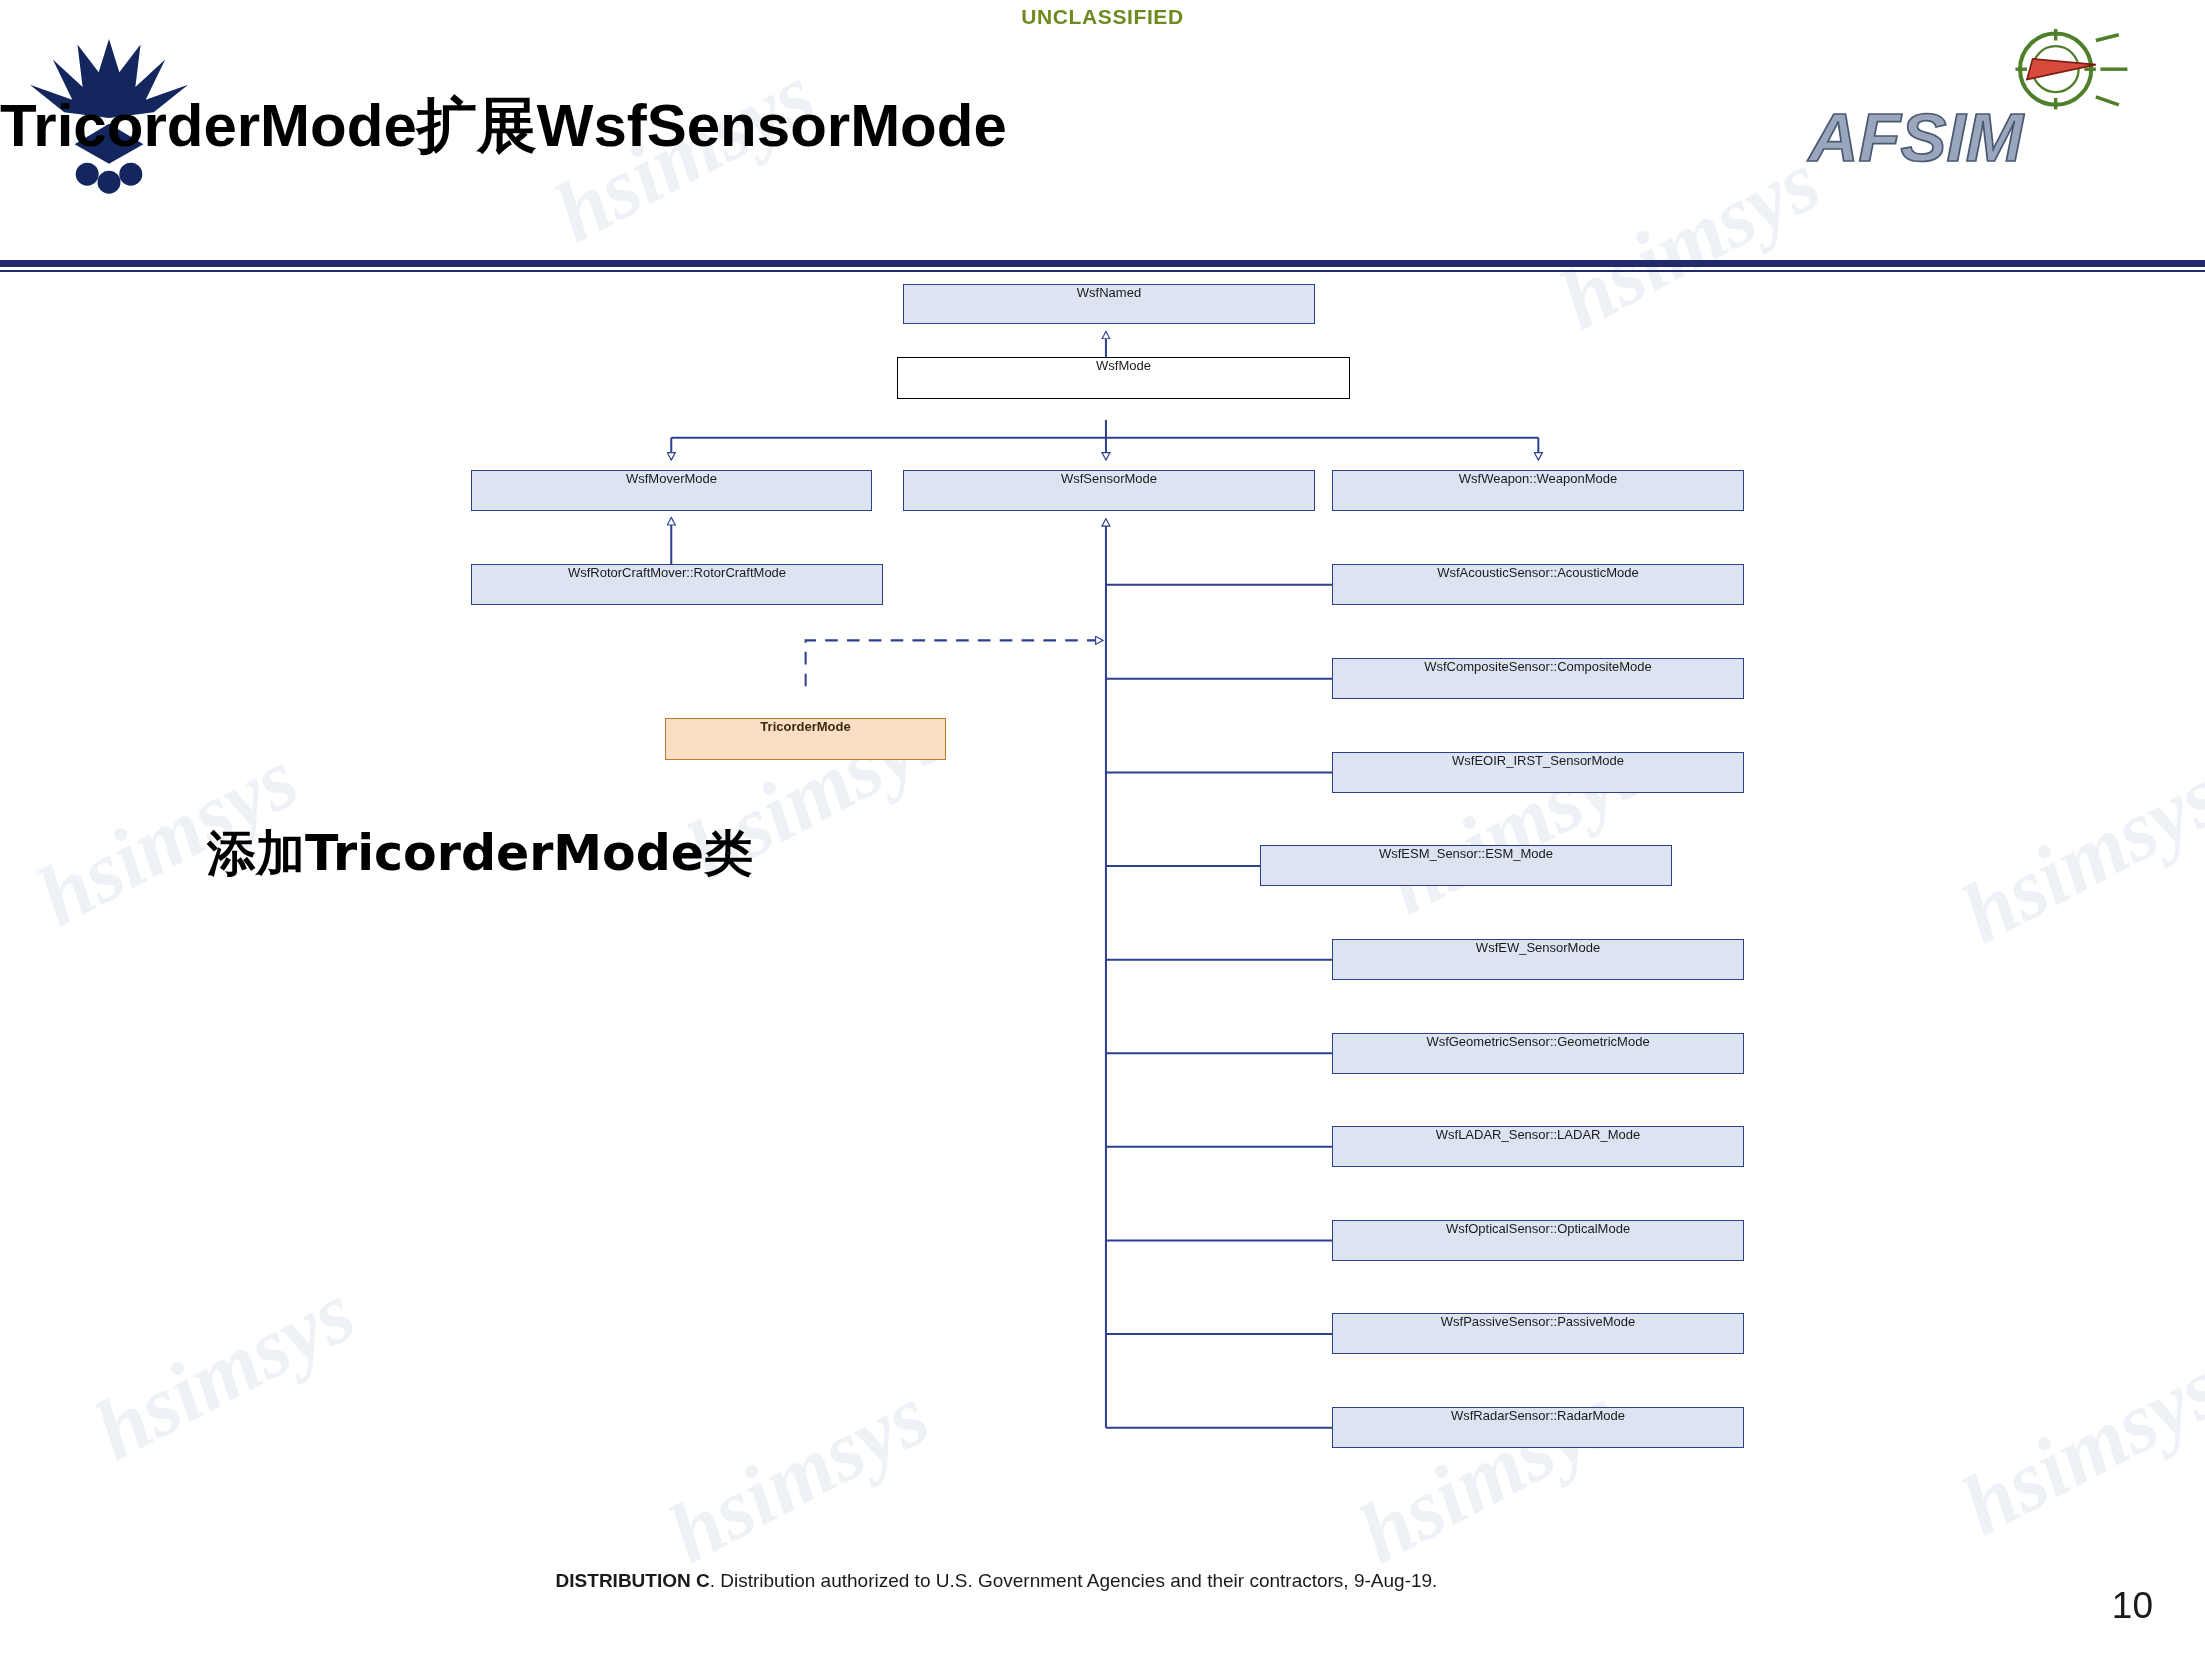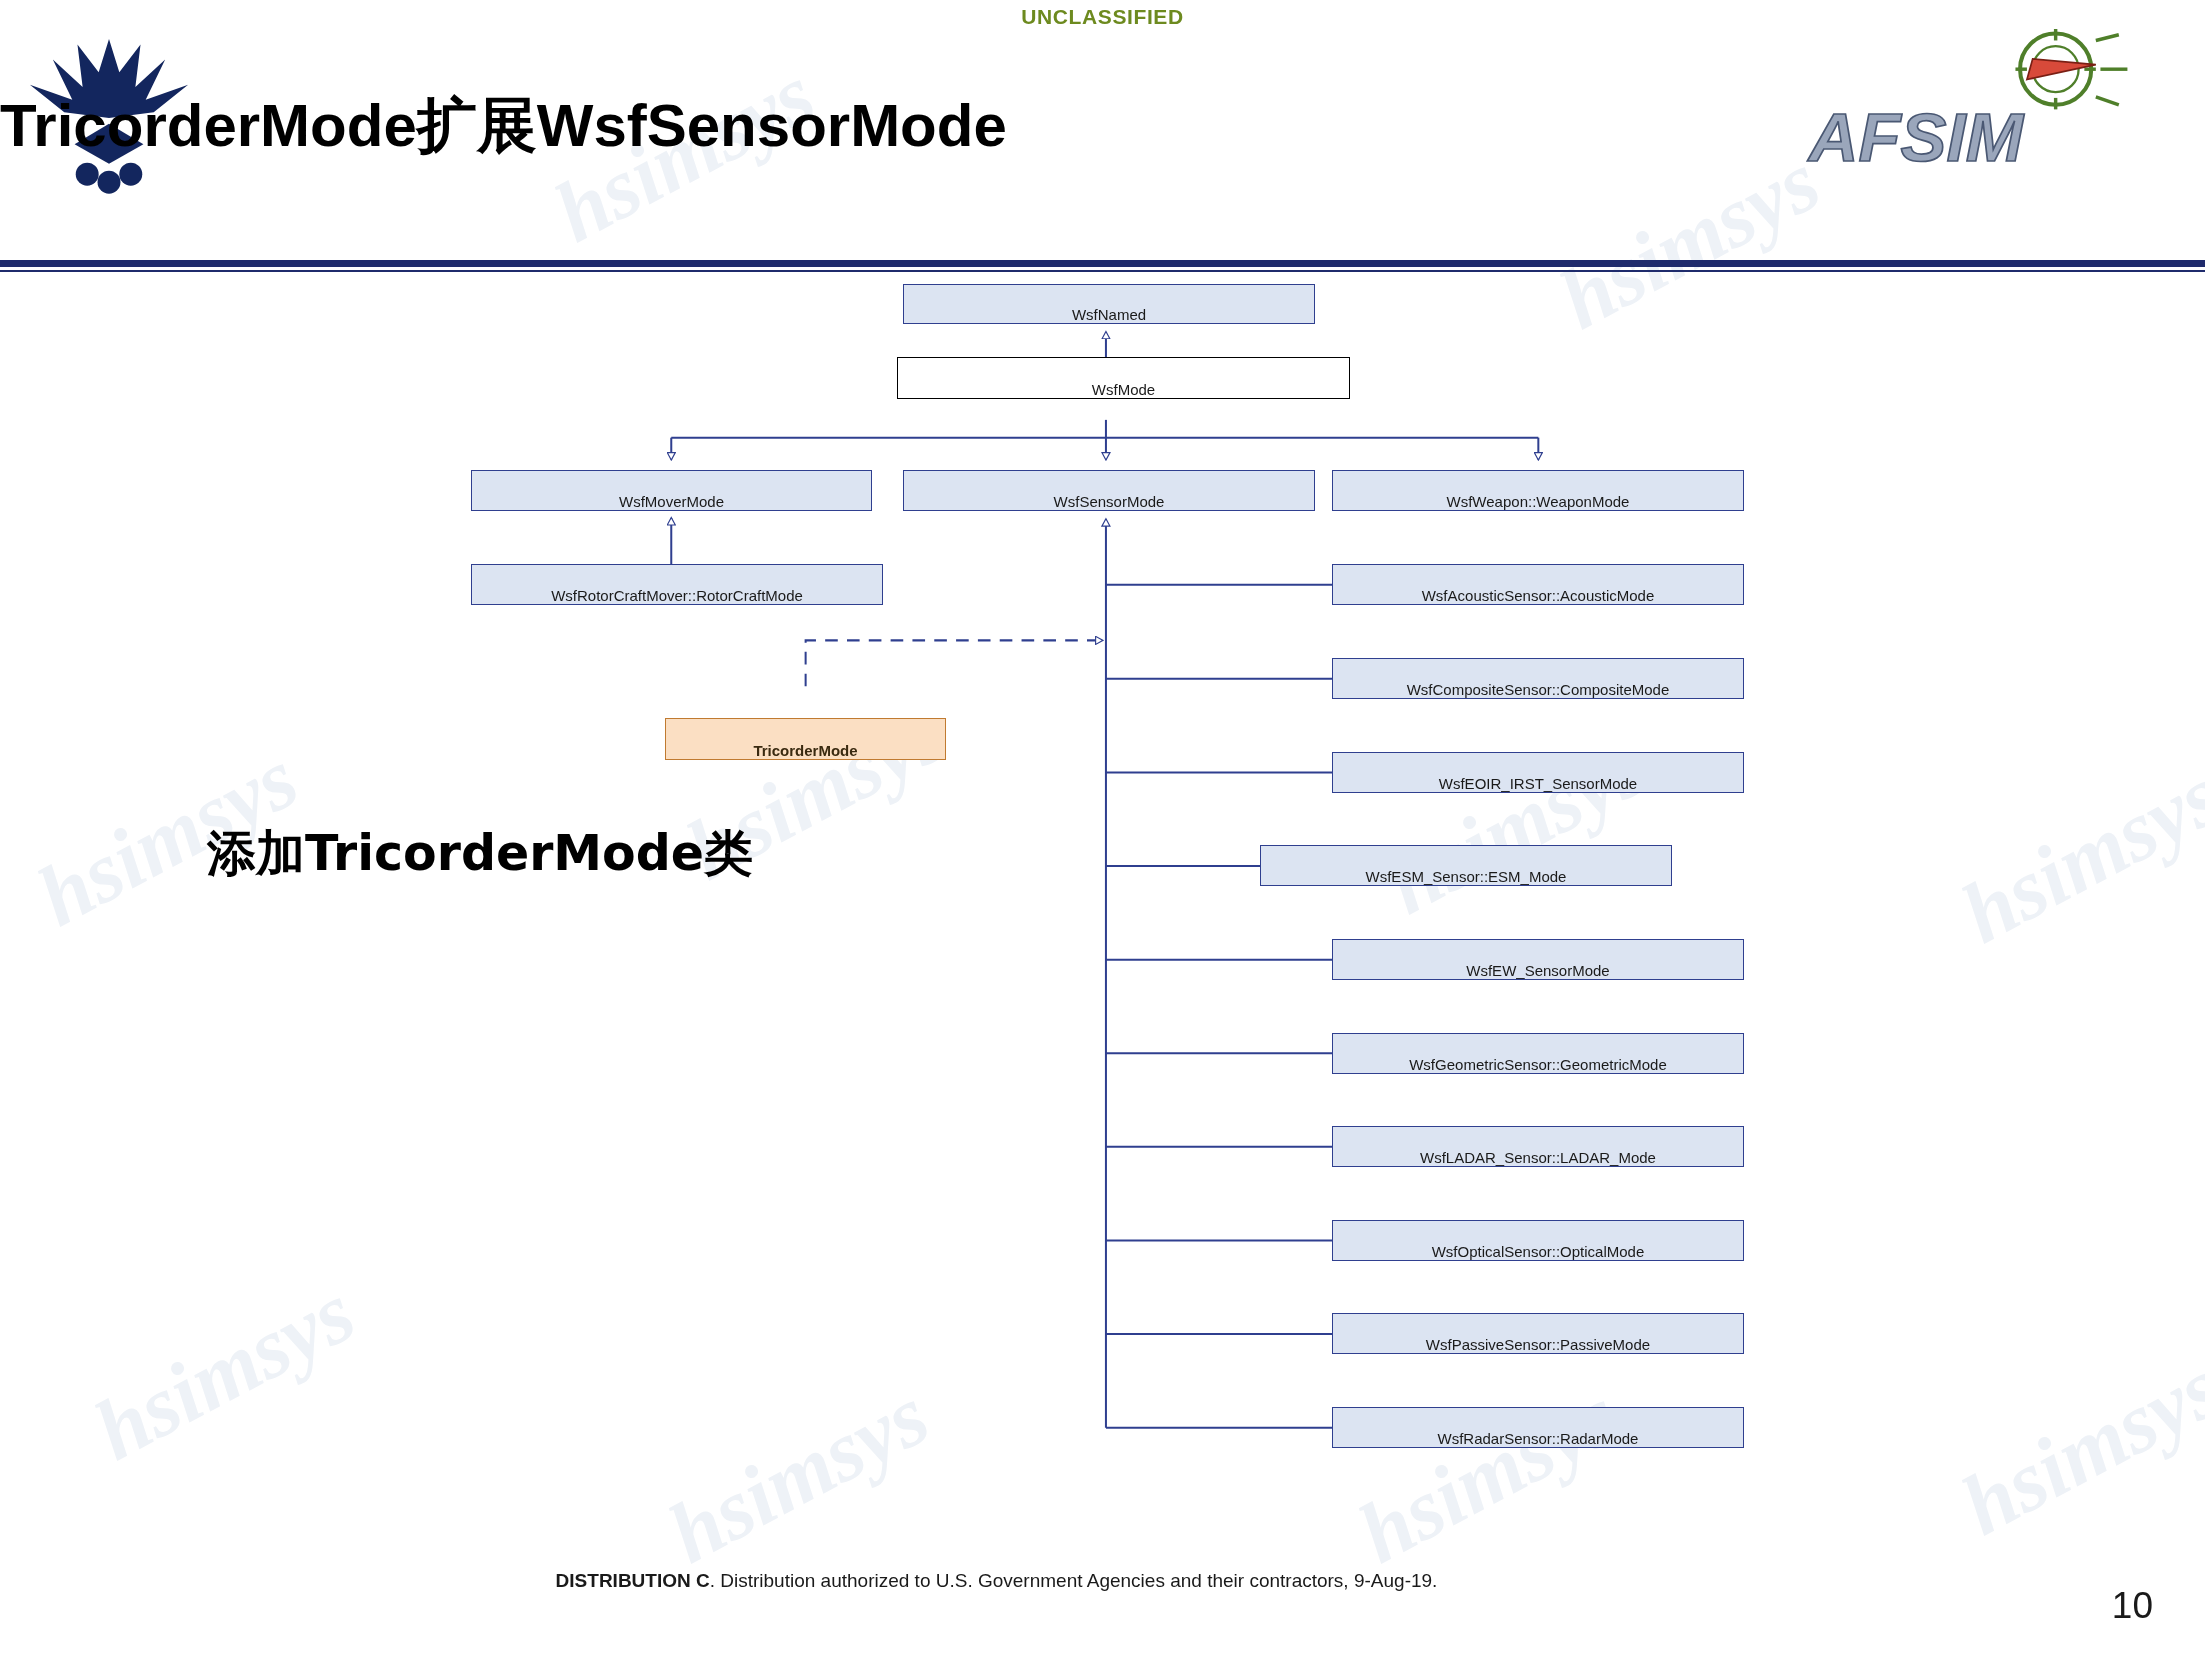--- a/index.html
+++ b/index.html
@@ -97,24 +97,24 @@
     top: 0;
     width: 2205px;
     height: 1654px;
     z-index: 2;
   }
   .node {
     position: absolute;
     box-sizing: border-box;
     background: #dce4f2;
     border: 1.1px solid #2f3f8f;
-    font-size: 15px;
+    font-size: 13px;
     color: #1a1a1a;
     display: flex;
-    align-items: flex-end;
+    align-items: flex-start;
     justify-content: center;
     text-align: center;
     z-index: 3;
     white-space: nowrap;
   }
   .node.white {
     background: #ffffff;
     border: 1.7px solid #000000;
   }
   .node.highlight {

